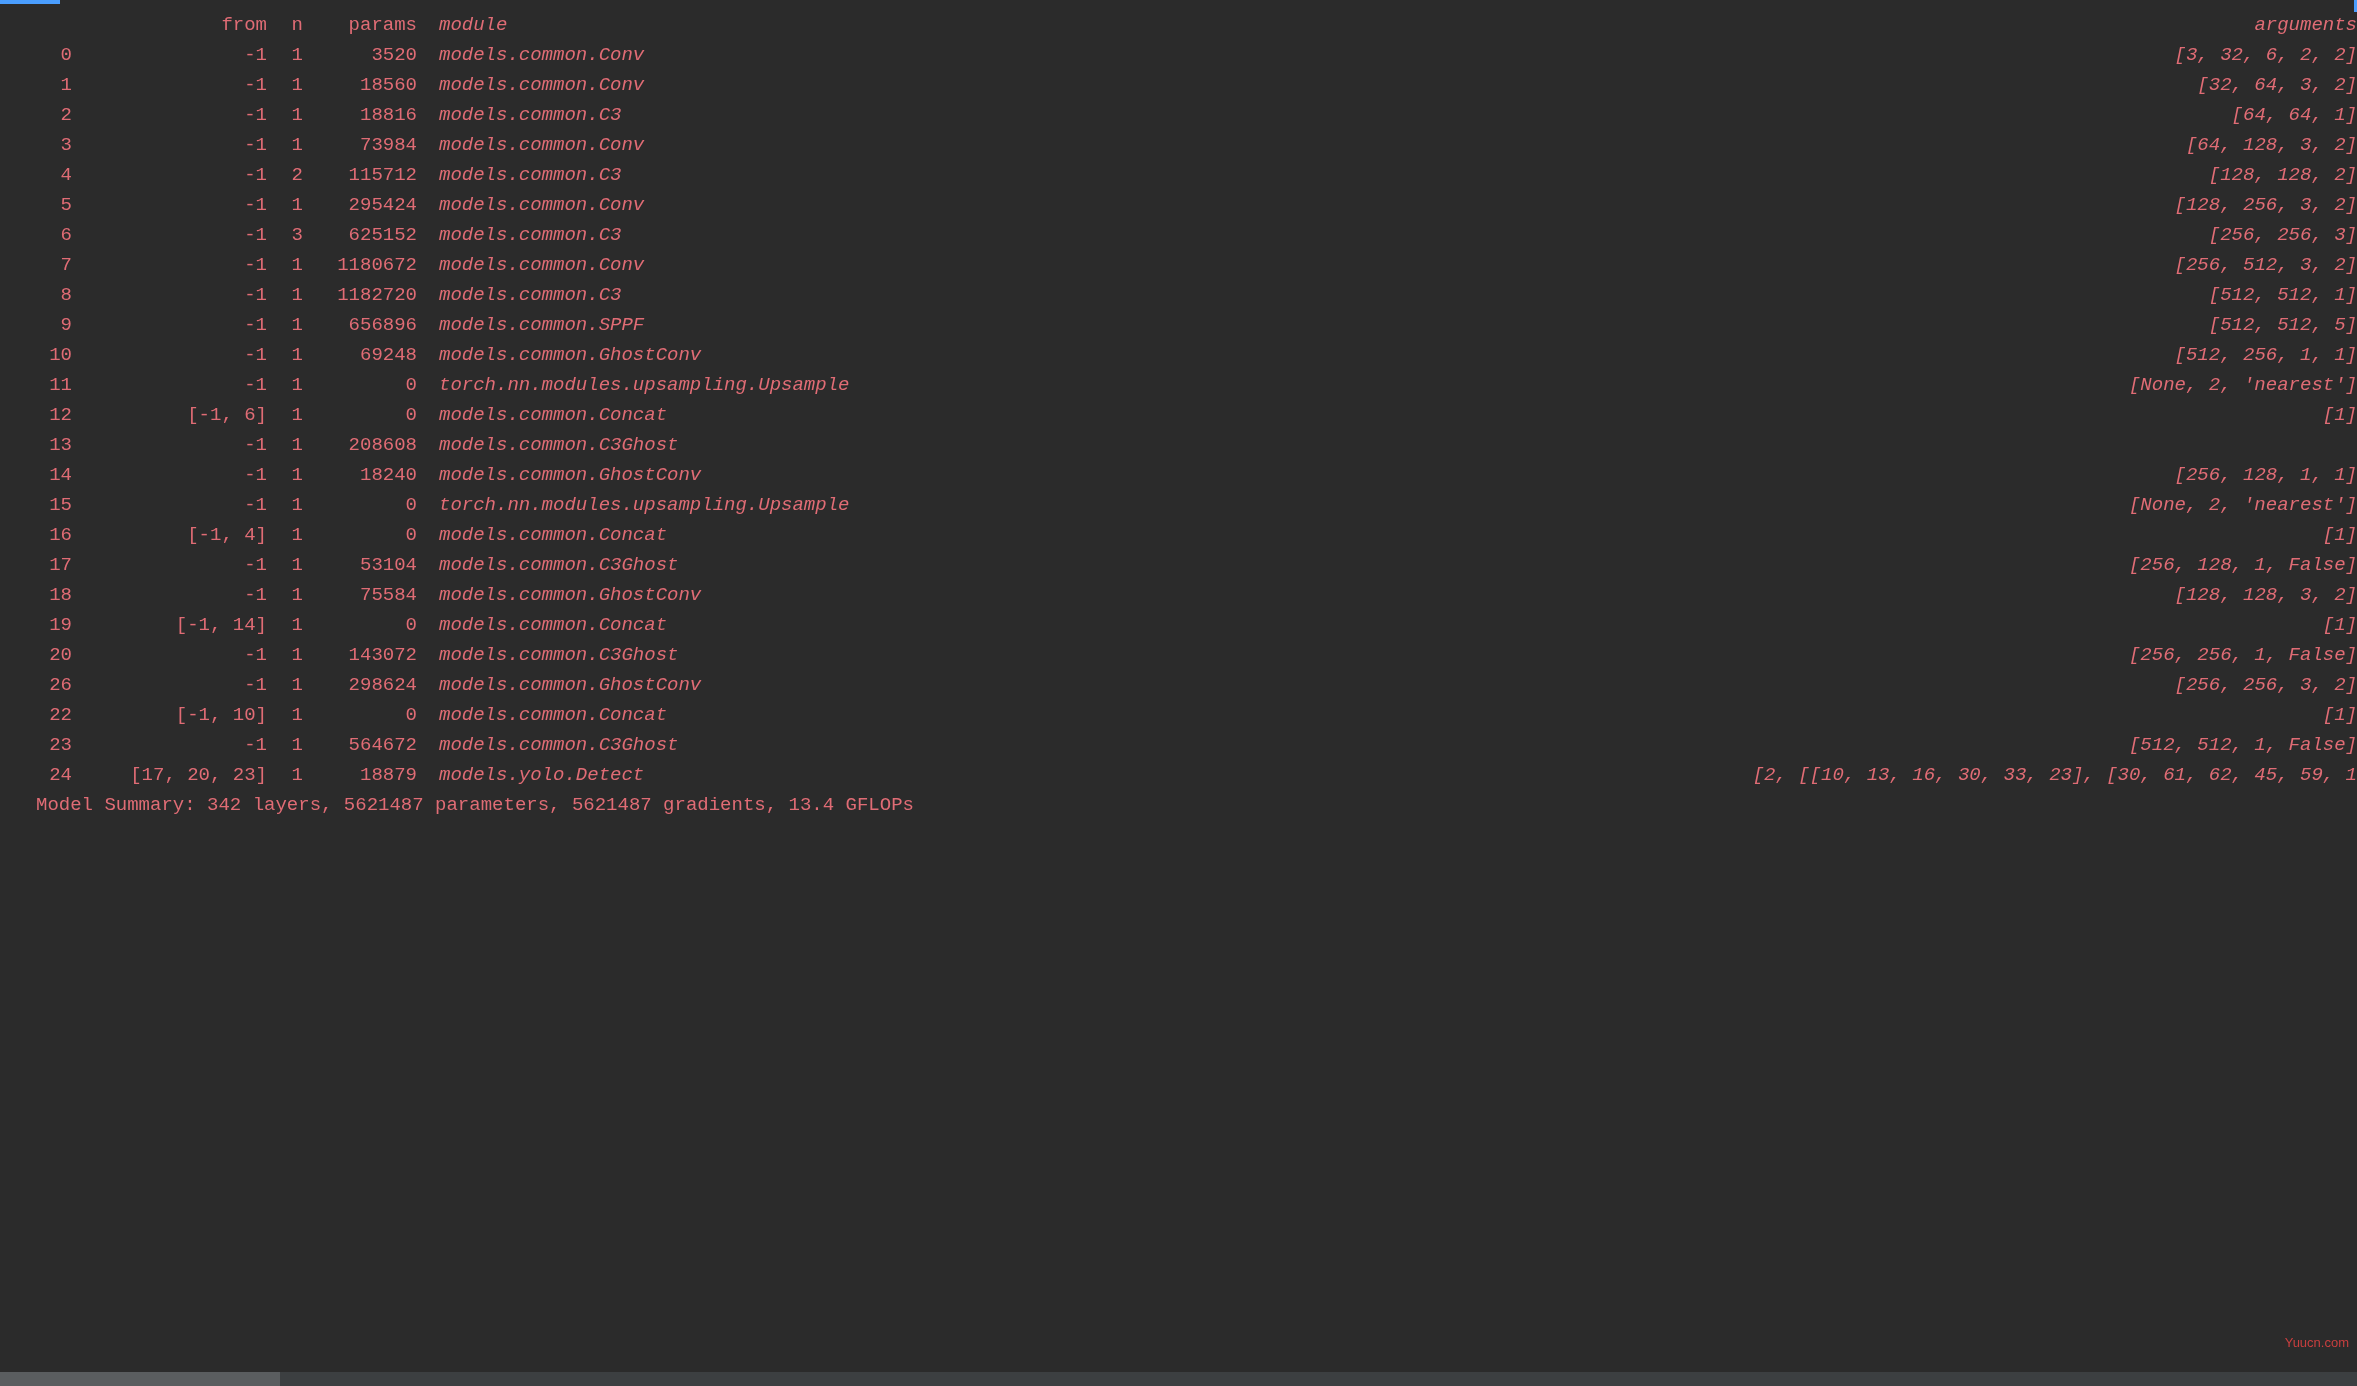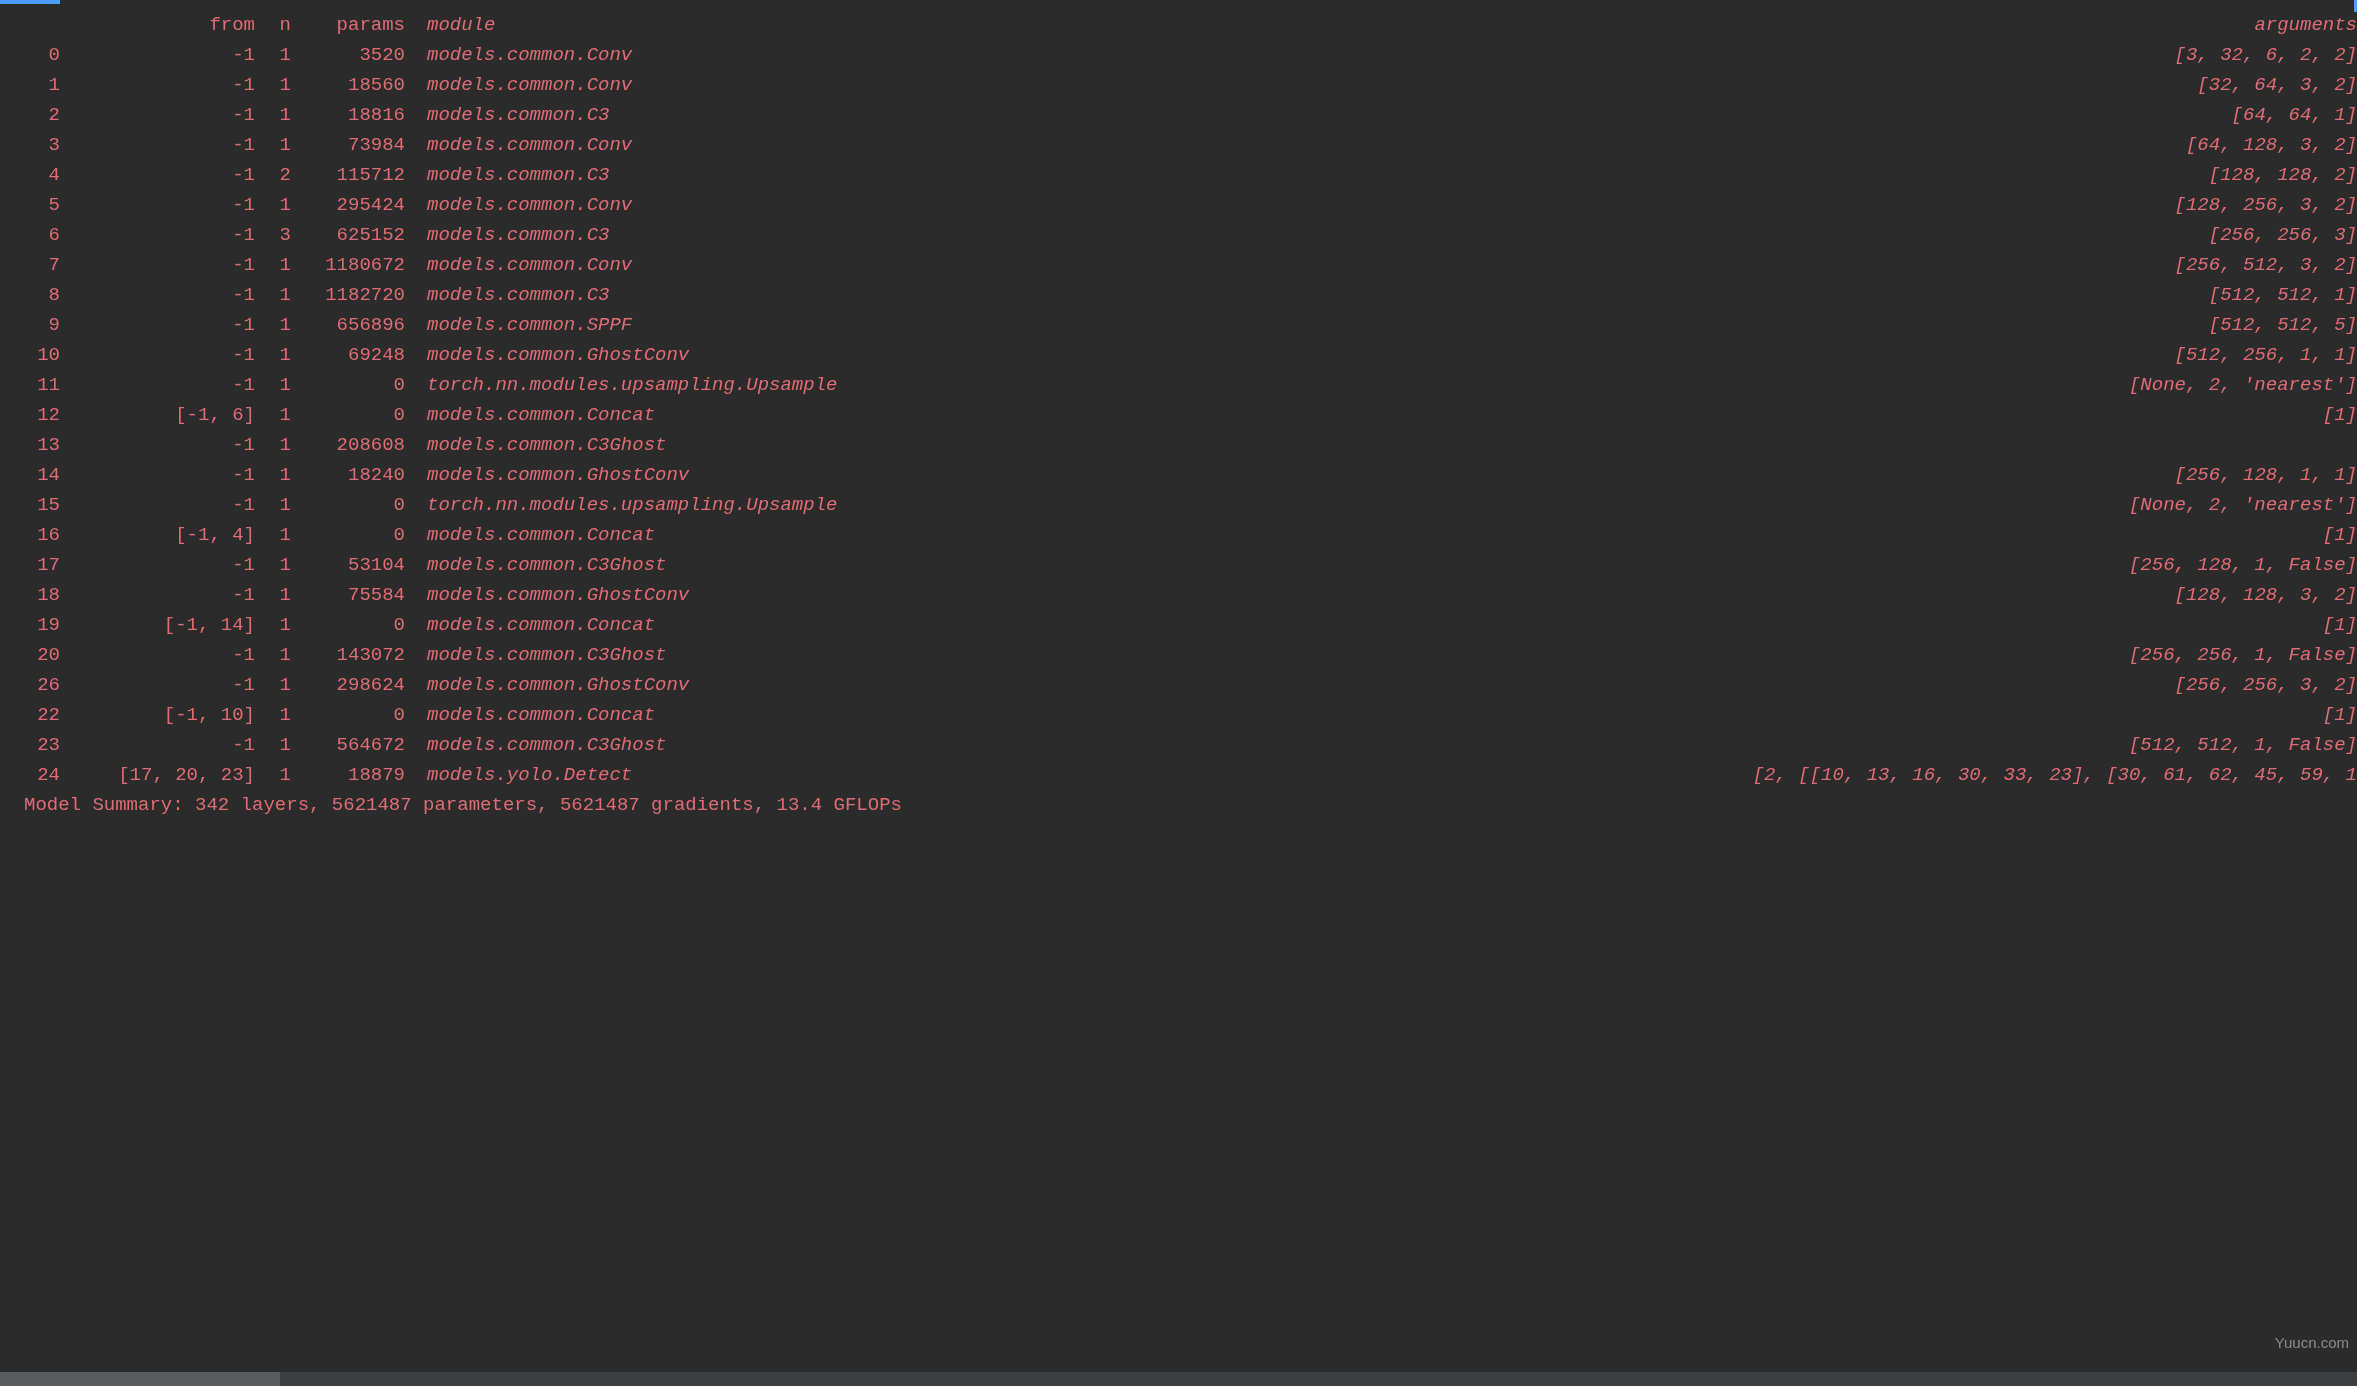--- a/index.html
+++ b/index.html
@@ -11,21 +11,21 @@
       background-color: #2b2b2b;
       color: #e06c75;
       font-family: 'Consolas', 'Monaco', 'Courier New', monospace;
       font-size: 19px;
       line-height: 30px;
       padding: 10px 0;
       overflow-x: hidden;
       white-space: nowrap;
     }
     .terminal {
-      padding-left: 12px;
+      padding-left: 24px;
     }
     .row {
       display: flex;
       height: 30px;
       align-items: center;
     }
     .col-idx {
       width: 48px;
       text-align: right;
       padding-right: 0;
@@ -54,22 +54,22 @@
       font-style: italic;
     }
     .summary {
       padding-left: 12px;
       margin-top: 0;
     }
     .watermark {
       position: fixed;
       bottom: 28px;
       right: 8px;
-      color: #a3a3a3;
-      font-size: 15px;
+      color: #ef4444;
+      font-size: 13px;
       font-family: Arial, sans-serif;
       opacity: 0.8;
     }
     .scrollbar {
       position: fixed;
       bottom: 0;
       left: 0;
       right: 0;
       height: 14px;
       background: #3c3f41;

